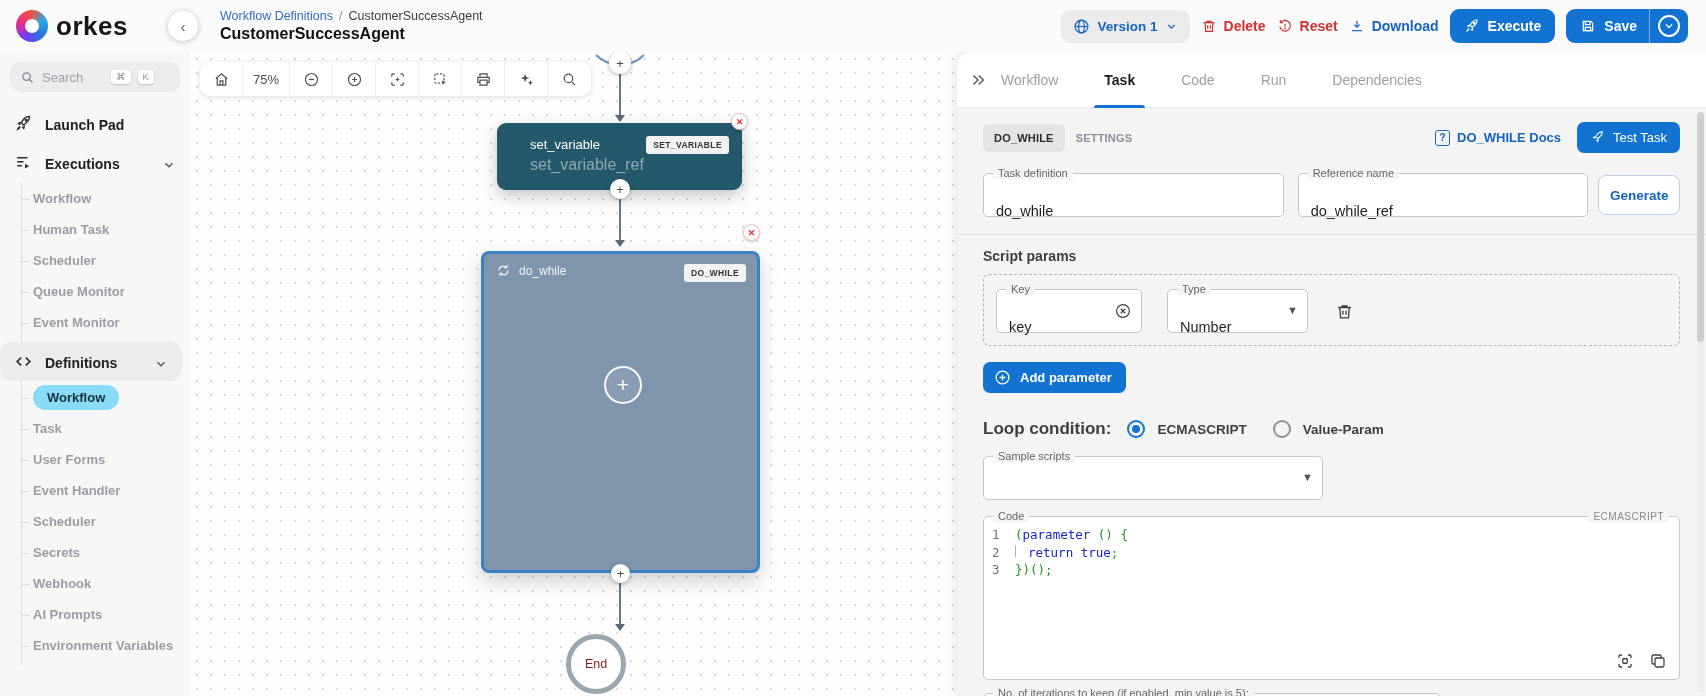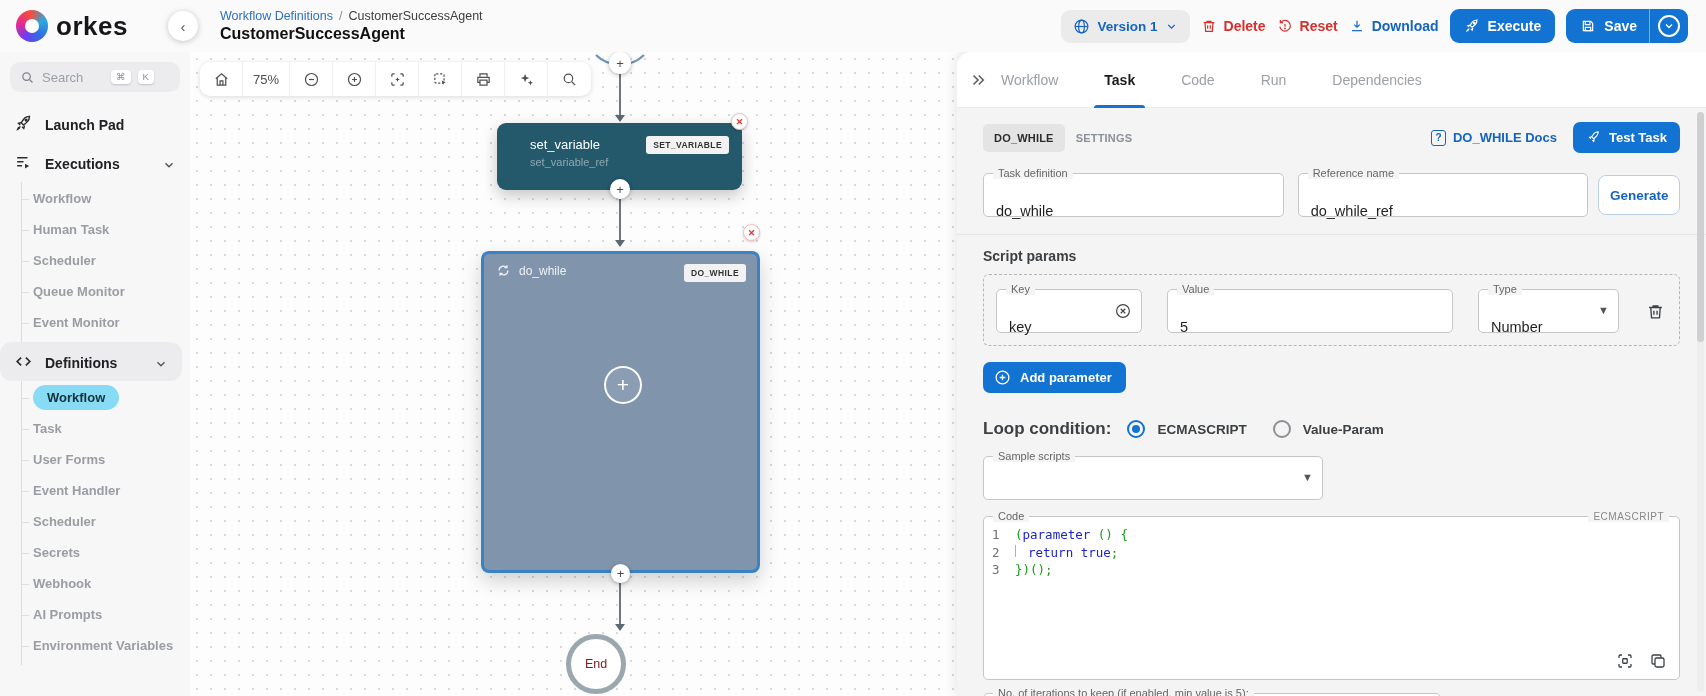--- a/index.html
+++ b/index.html
@@ -70,21 +70,21 @@
 
   .edge { position:absolute; width:1.5px; background:#6a7681; }
   .edge-arrow { position:absolute; width:0; height:0; border-left:5px solid transparent; border-right:5px solid transparent; border-top:7px solid #5c6872; }
   .plus-conn { position:absolute; background:#fff; border-radius:50%; box-shadow:0 1px 4px rgba(0,0,0,.3);
     display:grid; place-items:center; color:#4a4a4a; cursor:pointer; z-index:2; }
   .plus-conn::before { content:"+"; font-size:13px; line-height:1; }
 
   .node-sv { position:absolute; left:307px; top:71px; width:245px; height:67px; background:#24586b; border-radius:9px;
     box-shadow:0 6px 16px rgba(0,0,0,.22); padding:14px 0 0 33px; z-index:1; }
   .node-sv .nt { font-size:13px; color:#fff; font-weight:500; }
-  .node-sv .nr { font-size:11px; color:#8fa9b3; margin-top:4px; }
+  .node-sv .nr { font-size:16px; color:#8fa9b3; margin-top:4px; }
   .node-badge { position:absolute; right:13px; top:13px; background:#f2f2f2; color:#333; font-size:8.5px; font-weight:700;
     letter-spacing:.4px; padding:4px 7px; border-radius:3px; }
   .node-close { position:absolute; width:17px; height:17px; border-radius:50%; background:#fff; border:1px solid #f0bdbd;
     color:#e0302e; font-size:9px; font-weight:700; display:grid; place-items:center; box-shadow:0 1px 3px rgba(0,0,0,.2);
     cursor:pointer; z-index:3; }
   .node-dw { position:absolute; left:291px; top:199px; width:279px; height:322px; background:#8095ac;
     border:3px solid #3b82c4; border-radius:8px; box-shadow:0 8px 20px rgba(0,0,0,.18); z-index:1; }
   .dw-head { display:flex; align-items:center; gap:8px; padding:9px 12px; }
   .dw-head .loop-ic { width:15px; height:15px; color:#f0f4f8; }
   .dw-head .loop-ic svg { width:15px; height:15px; }
@@ -110,21 +110,21 @@
   .tab.active::after { content:""; position:absolute; left:-10px; right:-10px; bottom:0; height:3px; background:#1273d2; border-radius:3px 3px 0 0; }
   .panel-body { padding:14px 26px 0 26px; }
 
   .subtab-row { display:flex; align-items:center; }
   .chip-tab { font-size:11px; font-weight:700; letter-spacing:.2px; padding:8px 11px; border-radius:5px; cursor:pointer; }
   .chip-tab.active { background:#e4e4e5; color:#2b2b2b; }
   .chip-tab.plain { color:#8a8f98; background:none; }
   .docs-link { margin-left:auto; display:flex; align-items:center; gap:7px; color:#1565c0; font-weight:700; font-size:13px; cursor:pointer; }
   .docs-ic { width:15px; height:16px; border:1.6px solid #1565c0; border-radius:3px; font-size:10px; display:grid; place-items:center; font-weight:700; }
   .test-btn { margin-left:16px; display:flex; align-items:center; gap:8px; background:#1273d2; color:#fff; border:none;
-    border-radius:7px; padding:8px 13px; font-weight:700; font-size:13px; cursor:pointer; font-family:inherit; }
+    border-radius:7px; padding:8px 13px; font-weight:400; font-size:13px; cursor:pointer; font-family:inherit; }
 
   .tf { position:relative; border:1px solid #c6c6c6; border-radius:5px; background:#fff; height:44px; padding:28px 12px 0 12px; }
   .tf-label { position:absolute; top:-7px; left:9px; font-size:11px; color:#666; background:#f4f4f5; padding:0 5px; line-height:12px; white-space:nowrap; }
   .tf-value { font-size:14.5px; color:#1f1f1f; }
   .fields-row { display:flex; gap:14px; margin-top:20px; align-items:center; }
   .tf-taskdef { width:302px; }
   .tf-refname { width:292px; }
   .generate-btn { width:82px; height:40px; border:1px solid #b9cfe4; background:#fff; border-radius:8px; color:#1565c0;
     font-weight:700; font-size:13.5px; cursor:pointer; font-family:inherit; margin-left:-4px; }
 
@@ -500,24 +500,20 @@
       <div class="param-box">
         <div class="tf tf-key">
           <span class="tf-label">Key</span>
           <span class="tf-value">key</span>
           <span class="clear-ic">
               <svg viewBox="0 0 24 24" fill="none" stroke="currentColor" stroke-width="1.6">
                 <circle cx="12" cy="12" r="8.5"></circle>
                 <path d="M9 9l6 6M15 9l-6 6"></path>
               </svg>
             </span>
-        </div>
-        <div class="tf tf-value-f">
-          <span class="tf-label">Value</span>
-          <span class="tf-value">5</span>
         </div>
         <div class="tf tf-type">
           <span class="tf-label">Type</span>
           <span class="tf-value">Number</span>
           <span class="caret-ic">▼</span>
         </div>
         <button class="trash-btn">
             <svg viewBox="0 0 24 24" fill="none" stroke="currentColor" stroke-width="1.7">
               <path d="M4 7h16M9 7V5h6v2M6 7l1 13h10l1-13M10 11v5M14 11v5"></path>
             </svg>

